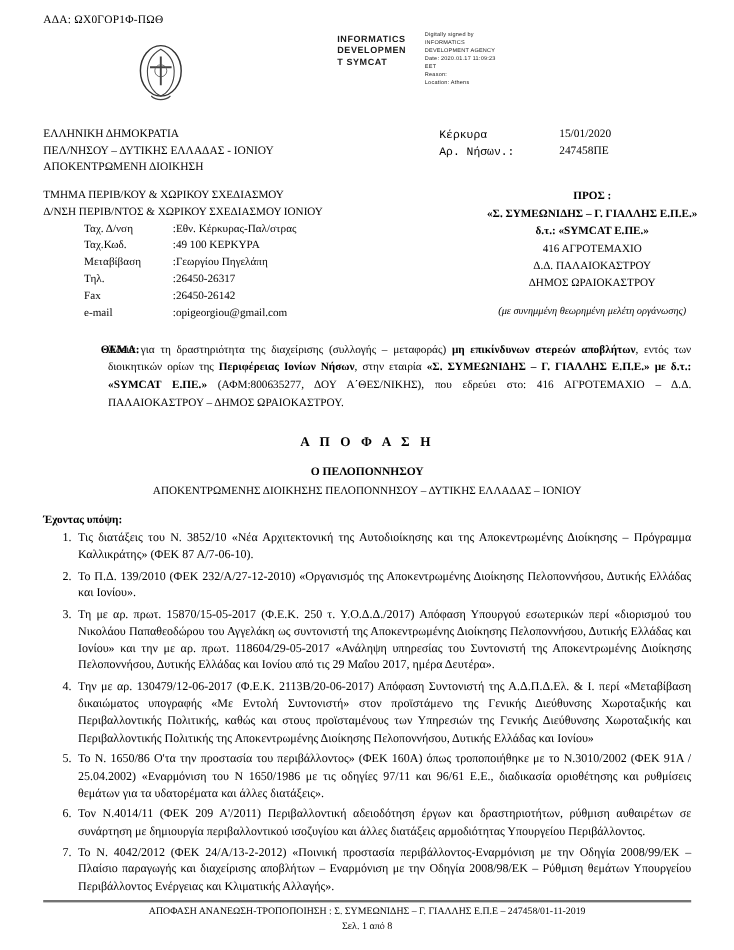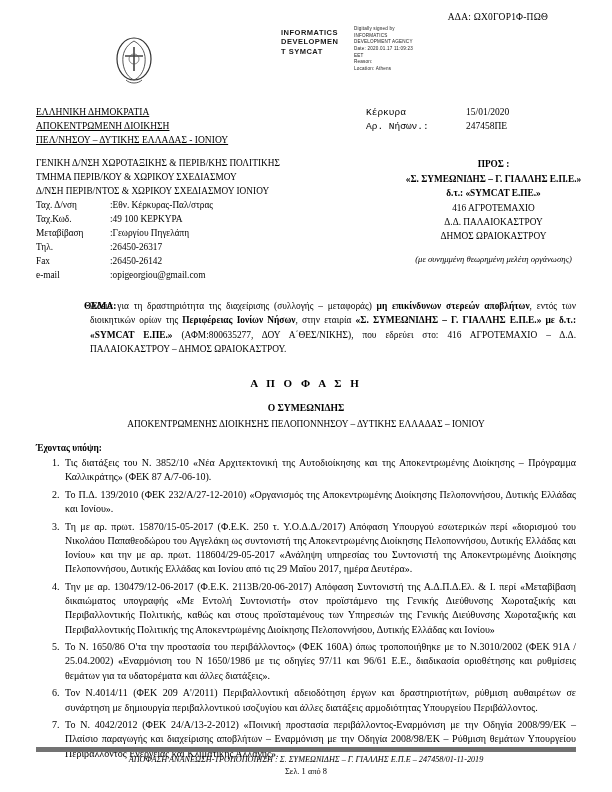--- a/index.html
+++ b/index.html
@@ -16,21 +16,21 @@
     overflow: hidden;
   }
   .page {
     position: relative;
     width: 612px;
     height: 792px;
     box-sizing: border-box;
     padding: 10px 36px 0 36px;
   }
   .ada-line {
-    text-align: right;
+    text-align: left;
     font-size: 9.5px;
     letter-spacing: 0.2px;
     margin: 2px 28px 0 0;
   }
   
   .header-block {
     position: relative;
     height: 82px;
   }
   .emblem-wrap {
@@ -72,21 +72,21 @@
   .ident {
     position: relative;
     margin-top: 2px;
     font-size: 9.5px;
     line-height: 1.45;
   }
   .ident-left {
     width: 300px;
     display: block;
   }
-  .ident-left .ln { white-space: nowrap; text-decoration: underline; }
+  .ident-left .ln { white-space: nowrap; }
   .ident-right {
     position: absolute;
     left: 330px;
     top: 0;
     width: 250px;
   }
   .ident-right .row {
     display: flex;
   }
   .ident-right .row .lbl { width: 100px; font-family: Liberation Mono, monospace; }
@@ -95,20 +95,21 @@
     position: relative;
     margin-top: 10px;
     font-size: 9.3px;
     line-height: 1.5;
   }
   .sect2-left {
     width: 310px;
   }
   .kv {
     display: flex;
+    margin-left: 34px;
   }
   .kv .k { width: 74px; display: inline-block; }
   .kv .v { display: inline-block; text-align: right; }
   .sect2-right {
     position: absolute;
     left: 330px;
     top: 0;
     width: 255px;
     text-align: center;
   }
@@ -174,23 +175,22 @@
   
   .footer {
     position: absolute;
     left: 36px;
     right: 36px;
     bottom: 16px;
     text-align: center;
   }
   .footer-line {
     font-size: 8.2px;
-    border-top: 5px solid #737373;
+    border-top: 2px solid #737373;
     padding-top: 3px;
-    font-style: italic;
   }
   .footer-page {
     font-size: 8.4px;
     margin-top: 3px;
   }
 </style>
 </head>
 <body>
 
 <div class="page">
@@ -219,38 +219,37 @@
       <div>Date: 2020.01.17 11:09:23</div>
       <div>EET</div>
       <div>Reason:</div>
       <div>Location: Athens</div>
     </div>
   </div>
 
   <div class="ident">
     <div class="ident-left">
       <div class="ln">ΕΛΛΗΝΙΚΗ ΔΗΜΟΚΡΑΤΙΑ</div>
+      <div class="ln">ΠΕΛ/ΝΗΣΟΥ – ΔΥΤΙΚΗΣ ΕΛΛΑΔΑΣ - ΙΟΝΙΟΥ</div>
       <div class="ln">ΑΠΟΚΕΝΤΡΩΜΕΝΗ ΔΙΟΙΚΗΣΗ</div>
-      <div class="ln">ΠΕΛ/ΝΗΣΟΥ – ΔΥΤΙΚΗΣ ΕΛΛΑΔΑΣ - ΙΟΝΙΟΥ</div>
     </div>
     <div class="ident-right">
       <div class="row">
         <span class="lbl">Κέρκυρα</span>
         <span>15/01/2020</span>
       </div>
       <div class="row">
         <span class="lbl">Αρ. Νήσων.:</span>
         <span>247458ΠΕ</span>
       </div>
     </div>
   </div>
 
   <div class="sect2">
     <div class="sect2-left">
-      <div>ΓΕΝΙΚΗ Δ/ΝΣΗ ΧΩΡΟΤΑΞΙΚΗΣ &amp; ΠΕΡΙΒ/ΚΗΣ ΠΟΛΙΤΙΚΗΣ</div>
       <div>ΤΜΗΜΑ ΠΕΡΙΒ/ΚΟΥ &amp; ΧΩΡΙΚΟΥ ΣΧΕΔΙΑΣΜΟΥ</div>
       <div>Δ/ΝΣΗ ΠΕΡΙΒ/ΝΤΟΣ &amp; ΧΩΡΙΚΟΥ ΣΧΕΔΙΑΣΜΟΥ ΙΟΝΙΟΥ</div>
       <div class="kv">
         <span class="k">Ταχ. Δ/νση</span>
         <span class="v">:Εθν. Κέρκυρας-Παλ/στρας</span>
       </div>
       <div class="kv">
         <span class="k">Ταχ.Κωδ.</span>
         <span class="v">:49 100 ΚΕΡΚΥΡΑ</span>
       </div>
@@ -281,21 +280,21 @@
       <div class="note-italic">(με συνημμένη θεωρημένη μελέτη οργάνωσης)</div>
     </div>
   </div>
 
   <div class="thema">
     <span class="tag">ΘΕΜΑ:</span>
     <span id="thema-text">Άδεια για τη δραστηριότητα της διαχείρισης (συλλογής – μεταφοράς) <b>μη επικίνδυνων στερεών αποβλήτων</b>, εντός των διοικητικών ορίων της <b>Περιφέρειας Ιονίων Νήσων</b>, στην εταιρία <b>«Σ. ΣΥΜΕΩΝΙΔΗΣ – Γ. ΓΙΑΛΛΗΣ Ε.Π.Ε.» με δ.τ.: «SYMCAT Ε.ΠΕ.»</b> (ΑΦΜ:800635277, ΔΟΥ Α΄ΘΕΣ/ΝΙΚΗΣ), που εδρεύει στο: 416 ΑΓΡΟΤΕΜΑΧΙΟ – Δ.Δ. ΠΑΛΑΙΟΚΑΣΤΡΟΥ – ΔΗΜΟΣ ΩΡΑΙΟΚΑΣΤΡΟΥ.</span>
   </div>
 
   <div class="apofasi">Α Π Ο Φ Α Σ Η</div>
-  <div class="syntonistis">Ο ΣΥΜΕΩΝΙΔΗΣ</div>
+  <div class="syntonistis">Ο ΠΕΛΟΠΟΝΝΗΣΟΥ</div>
   <div class="syntonistis-sub">ΑΠΟΚΕΝΤΡΩΜΕΝΗΣ ΔΙΟΙΚΗΣΗΣ ΠΕΛΟΠΟΝΝΗΣΟΥ – ΔΥΤΙΚΗΣ ΕΛΛΑΔΑΣ – ΙΟΝΙΟΥ</div>
 
   <div class="exontas">Έχοντας υπόψη:</div>
   <ol class="items">
     <li>Τις διατάξεις του Ν. 3852/10 «Νέα Αρχιτεκτονική της Αυτοδιοίκησης και της Αποκεντρωμένης Διοίκησης – Πρόγραμμα Καλλικράτης» (ΦΕΚ 87 Α/7-06-10).</li>
     <li>Το Π.Δ. 139/2010 (ΦΕΚ 232/Α/27-12-2010) «Οργανισμός της Αποκεντρωμένης Διοίκησης Πελοποννήσου, Δυτικής Ελλάδας και Ιονίου».</li>
     <li>Τη με αρ. πρωτ. 15870/15-05-2017 (Φ.Ε.Κ. 250 τ. Υ.Ο.Δ.Δ./2017) Απόφαση Υπουργού εσωτερικών  περί «διορισμού του Νικολάου Παπαθεοδώρου του Αγγελάκη ως συντονιστή της Αποκεντρωμένης Διοίκησης Πελοποννήσου, Δυτικής Ελλάδας και Ιονίου» και την με αρ. πρωτ. 118604/29-05-2017 «Ανάληψη υπηρεσίας του Συντονιστή της Αποκεντρωμένης Διοίκησης Πελοποννήσου, Δυτικής Ελλάδας και Ιονίου από τις 29 Μαΐου 2017, ημέρα Δευτέρα».</li>
     <li>Την με αρ. 130479/12-06-2017 (Φ.Ε.Κ. 2113Β/20-06-2017) Απόφαση Συντονιστή της Α.Δ.Π.Δ.Ελ. &amp; Ι. περί «Μεταβίβαση δικαιώματος υπογραφής «Με Εντολή Συντονιστή» στον προϊστάμενο της Γενικής Διεύθυνσης Χωροταξικής και Περιβαλλοντικής Πολιτικής, καθώς και στους προϊσταμένους των Υπηρεσιών της Γενικής Διεύθυνσης Χωροταξικής και Περιβαλλοντικής Πολιτικής της Αποκεντρωμένης Διοίκησης Πελοποννήσου, Δυτικής Ελλάδας και Ιονίου»</li>
     <li>Το Ν. 1650/86 Ο'τα την προστασία του περιβάλλοντος» (ΦΕΚ 160Α) όπως τροποποιήθηκε με το Ν.3010/2002 (ΦΕΚ 91Α / 25.04.2002) «Εναρμόνιση του Ν 1650/1986 με τις οδηγίες 97/11 και 96/61 Ε.Ε., διαδικασία οριοθέτησης και ρυθμίσεις θεμάτων για τα υδατορέματα και άλλες διατάξεις».</li>
     <li>Τον Ν.4014/11 (ΦΕΚ 209 Α'/2011) Περιβαλλοντική αδειοδότηση έργων και δραστηριοτήτων, ρύθμιση αυθαιρέτων σε συνάρτηση με δημιουργία περιβαλλοντικού ισοζυγίου και άλλες διατάξεις αρμοδιότητας Υπουργείου Περιβάλλοντος.</li>

